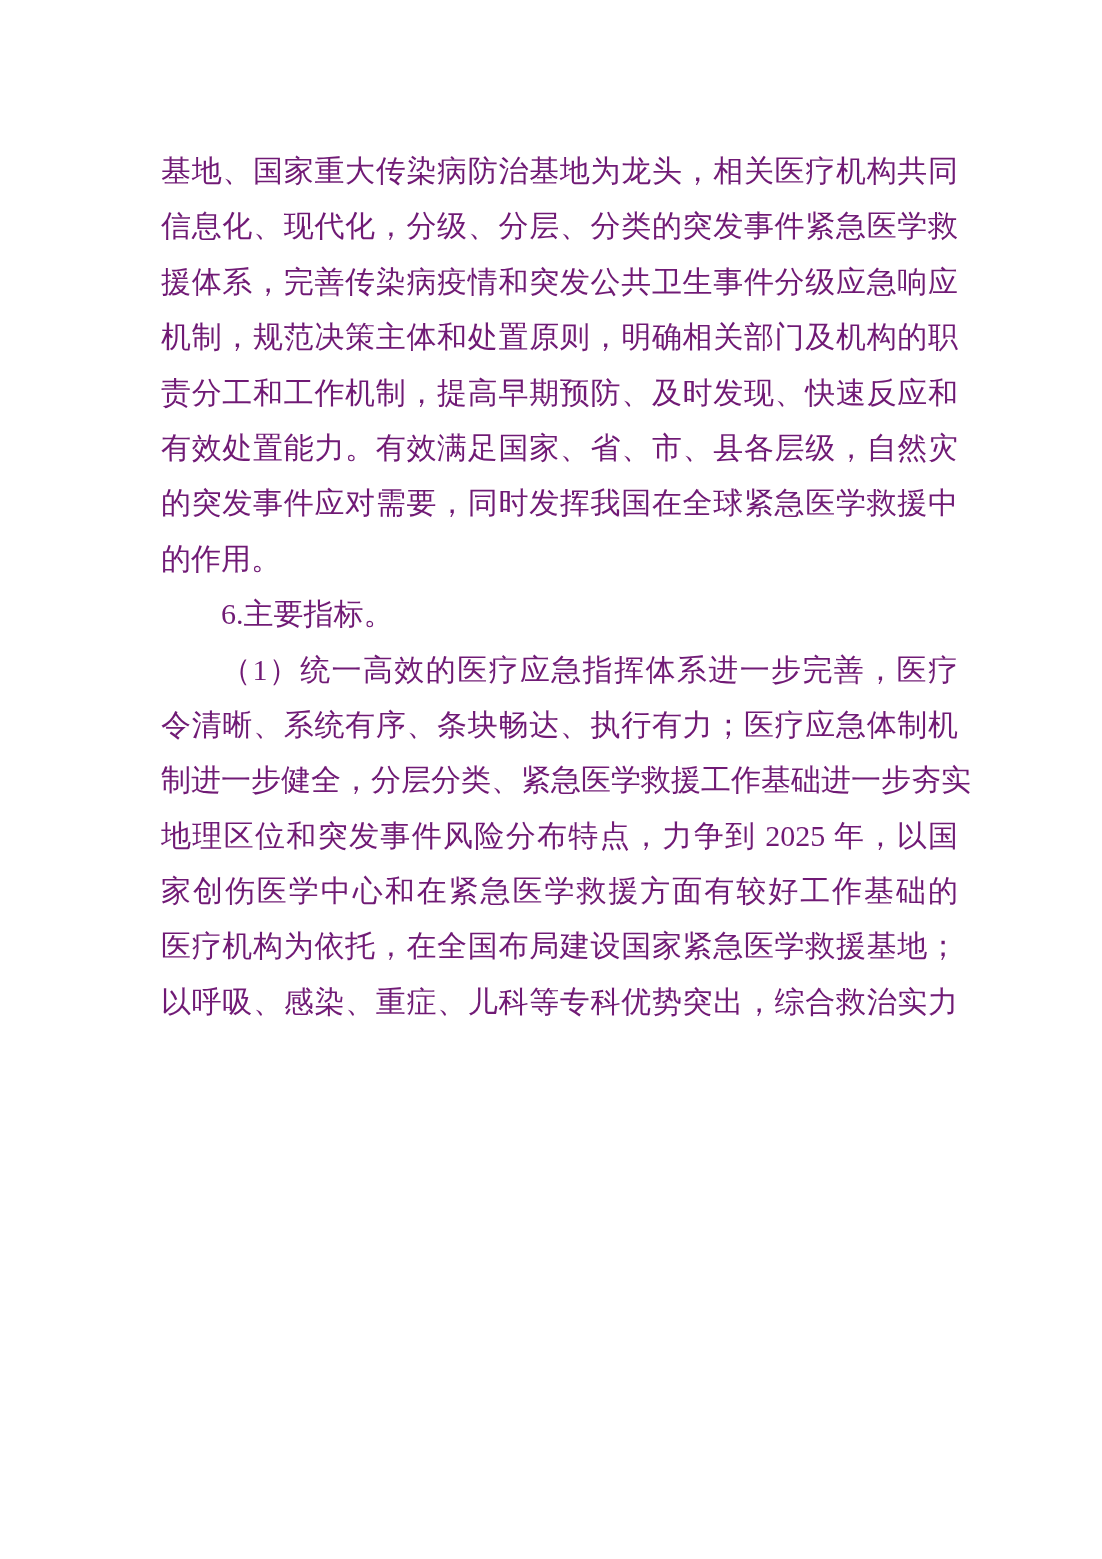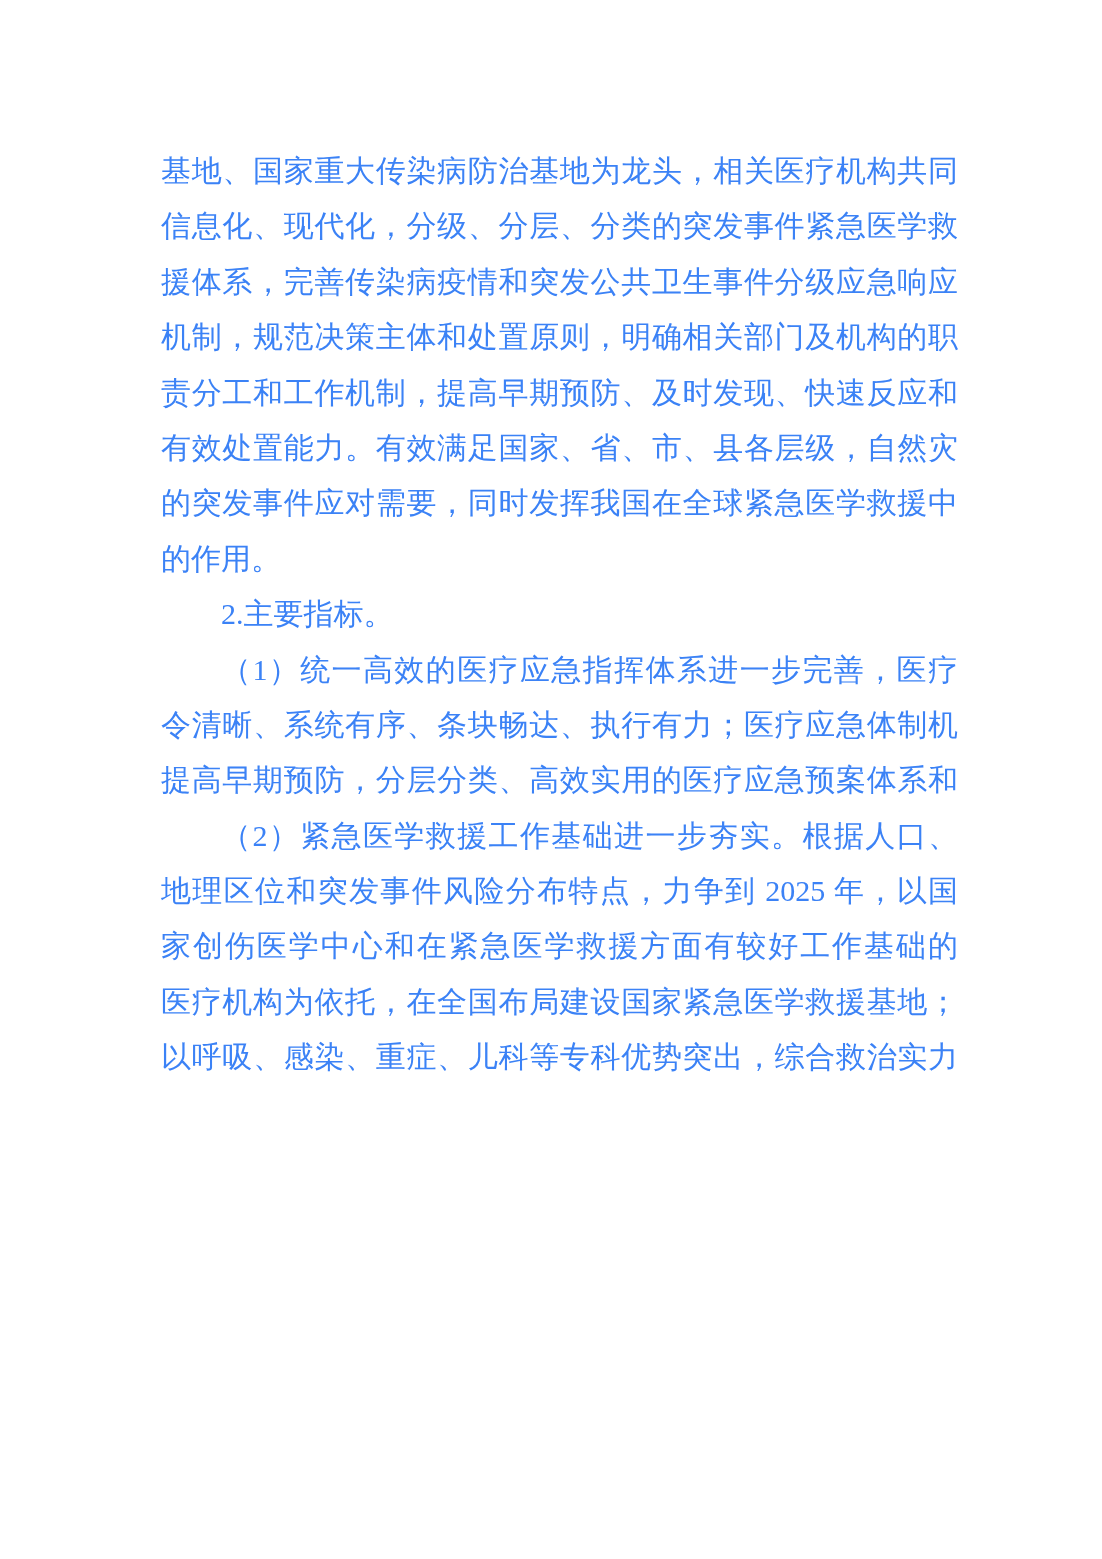--- a/index.html
+++ b/index.html
@@ -14,21 +14,21 @@
     background: #ffffff;
     overflow: hidden;
     font-family: "Liberation Serif", serif;
   }
   .text-body {
     position: absolute;
     left: 161px;
     top: 143px;
     width: 797px;
     font-size: 30px;
-    color: #3b82f6;
+    color: #701a75;
     font-family: Liberation Serif, serif;
   }
   .line {
     height: 55.4px;
     line-height: 55.4px;
     text-align: justify;
     text-align-last: justify;
     white-space: nowrap;
     text-justify: inter-character;
   }
@@ -53,25 +53,24 @@
 
   <div class="text-body">
       <div class="line">基地、国家重大传染病防治基地为龙头，相关医疗机构共同</div>
       <div class="line">信息化、现代化，分级、分层、分类的突发事件紧急医学救</div>
       <div class="line">援体系，完善传染病疫情和突发公共卫生事件分级应急响应</div>
       <div class="line">机制，规范决策主体和处置原则，明确相关部门及机构的职</div>
       <div class="line">责分工和工作机制，提高早期预防、及时发现、快速反应和</div>
       <div class="line">有效处置能力。有效满足国家、省、市、县各层级，自然灾</div>
       <div class="line">的突发事件应对需要，同时发挥我国在全球紧急医学救援中</div>
       <div class="line no-justify">的作用。</div>
-      <div class="line indent no-justify">2.主要指标。</div>
+      <div class="line indent no-justify">6.主要指标。</div>
       <div class="line indent">（1）统一高效的医疗应急指挥体系进一步完善，医疗</div>
       <div class="line">令清晰、系统有序、条块畅达、执行有力；医疗应急体制机</div>
-      <div class="line">提高早期预防，分层分类、高效实用的医疗应急预案体系和</div>
-      <div class="line indent">（2）紧急医学救援工作基础进一步夯实。根据人口、</div>
+      <div class="line">制进一步健全，分层分类、紧急医学救援工作基础进一步夯实</div>
       <div class="line">地理区位和突发事件风险分布特点，力争到 2025 年，以国</div>
       <div class="line">家创伤医学中心和在紧急医学救援方面有较好工作基础的</div>
       <div class="line">医疗机构为依托，在全国布局建设国家紧急医学救援基地；</div>
       <div class="line">以呼吸、感染、重症、儿科等专科优势突出，综合救治实力</div>
     </div>
 
   <div class="footer">
     
     
     

